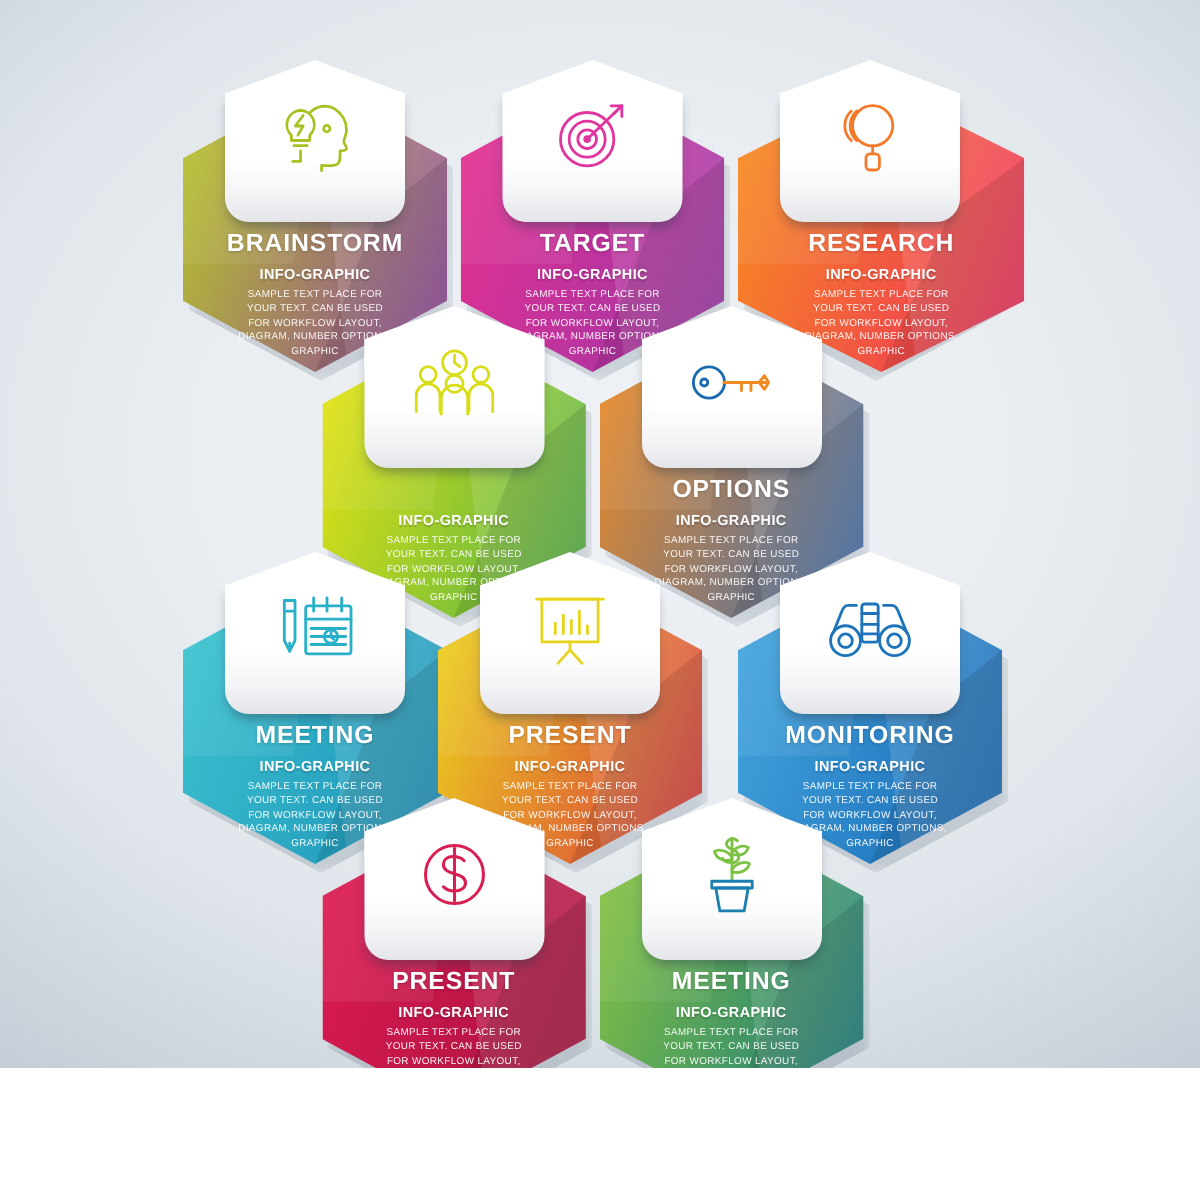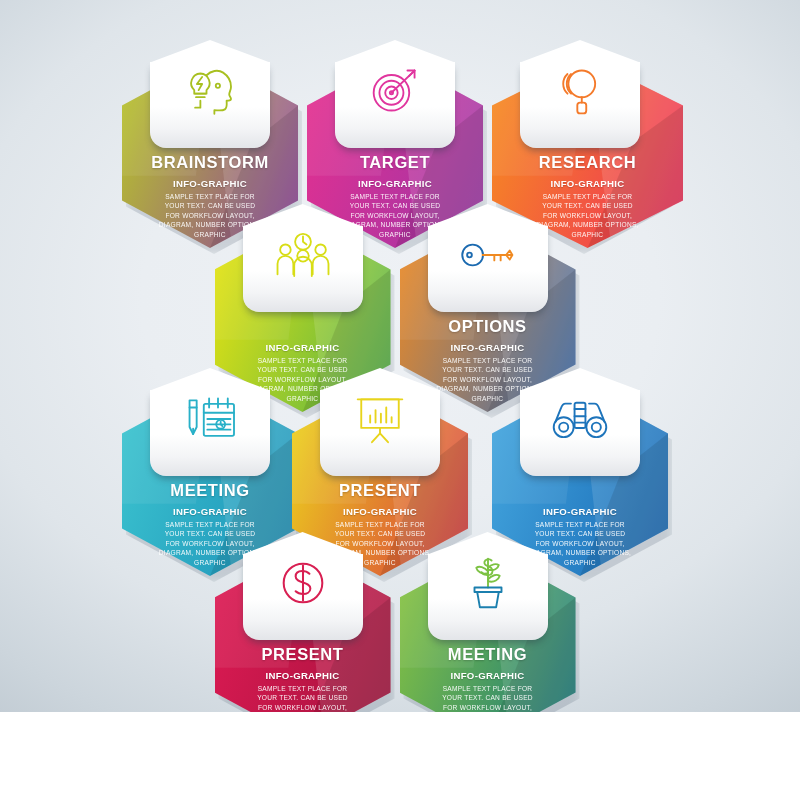--- a/index.html
+++ b/index.html
@@ -385,20 +385,21 @@
       <circle cx="14" cy="32" r="11"></circle>
       <circle cx="50" cy="32" r="11"></circle>
       <circle cx="14" cy="32" r="5"></circle>
       <circle cx="50" cy="32" r="5"></circle>
       <rect x="26" y="5" width="12" height="28" rx="2"></rect>
       <path d="M26 12h12M26 20h12M26 27h12"></path>
     </g>
   </svg>
         </div>
       </div>
+      <div class="hex-title">MONITORING</div>
       <div class="hex-sub">INFO-GRAPHIC</div>
       <div class="hex-body-text">
         <div>SAMPLE TEXT PLACE FOR</div>
         <div>YOUR TEXT. CAN BE USED</div>
         <div>FOR WORKFLOW LAYOUT,</div>
         <div>DIAGRAM, NUMBER OPTIONS,</div>
         <div>GRAPHIC</div>
       </div>
     </div>
     <div class="hex" style="left: 214.5px; top: 550px;">

